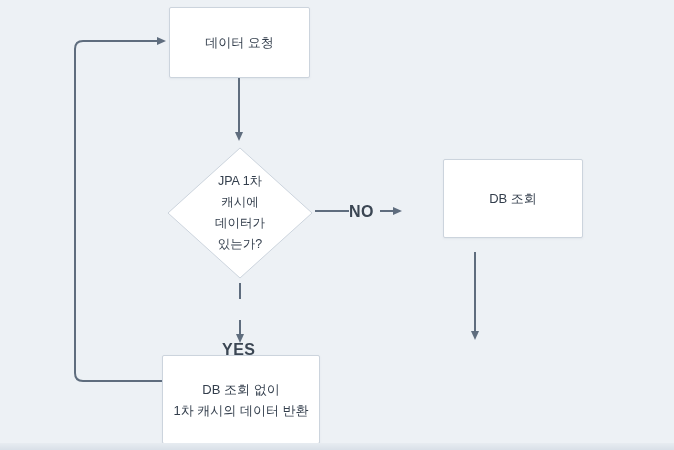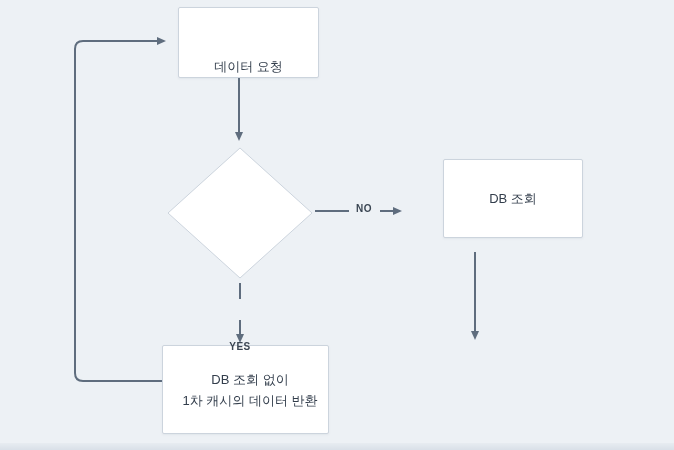--- a/index.html
+++ b/index.html
@@ -30,46 +30,45 @@
     font-weight: 500;
     line-height: 21px;
     white-space: pre-line;
   }
   .node.rect {
     background: #ffffff;
     border: 1px solid #ccd4dd;
     border-radius: 2px;
     box-shadow: 0 1px 2px rgba(120,135,155,0.10);
   }
-  .node-request       { left: 178px; top: 7px;   width: 139px; height: 69px; align-items: flex-end; }
+  .node-request       { left: 169px; top: 7px;   width: 139px; height: 69px; }
   .node-db-query      { left: 405px; top: 159px; width: 138px; height: 77px; margin-left: 38px; }
-  .node-return-cache  { left: 162px; top: 345px; width: 156px; height: 87px; padding-left: 9px; }
+  .node-return-cache  { left: 162px; top: 355px; width: 156px; height: 87px; }
   .node-save-cache    { left: 405px; top: 344px; width: 142px; height: 72px; }
   .node-decision {
     left: 167px; top: 147px; width: 146px; height: 132px;
     background: transparent;
   }
   .diamond-shape {
     position: absolute;
     left: 0; top: 0;
     width: 146px; height: 132px;
   }
   .diamond-label {
     position: relative;
     z-index: 2;
     font-size: 12.5px;
     line-height: 21px;
   }
   .edge-label {
     position: absolute;
     color: #3b4653;
-    font-size: 10px;
+    font-size: 16px;
     font-weight: 700;
     letter-spacing: 0.5px;
-    text-align: center;
   }
   .edge-label-no  { left: 349px; top: 203px; width: 30px; }
   .edge-label-yes { left: 222px; top: 302px; width: 36px; margin-top: 39px; }
   .footer-shade {
     position: absolute;
     left: 0; bottom: 0;
     width: 674px; height: 7px;
     background: linear-gradient(180deg, #e7ecf1 0%, #d9e0e8 100%);
   }
 </style>
@@ -99,20 +98,24 @@
   </svg>
 
   <div class="node rect node-request">
     <span>데이터 요청</span>
   </div>
 
   <div class="node node-decision">
     <svg class="diamond-shape" width="146" height="132" viewBox="0 0 146 132">
       <polygon points="73,1 145,66 73,131 1,66" fill="#ffffff" stroke="#ccd4dd" stroke-width="1"></polygon>
     </svg>
+    <span class="diamond-label">JPA 1차
+캐시에
+데이터가
+있는가?</span>
   </div>
 
   <div class="node rect node-db-query">
     <span>DB 조회</span>
   </div>
 
   <div class="node rect node-return-cache">
     <span>DB 조회 없이
 1차 캐시의 데이터 반환</span>
   </div>

